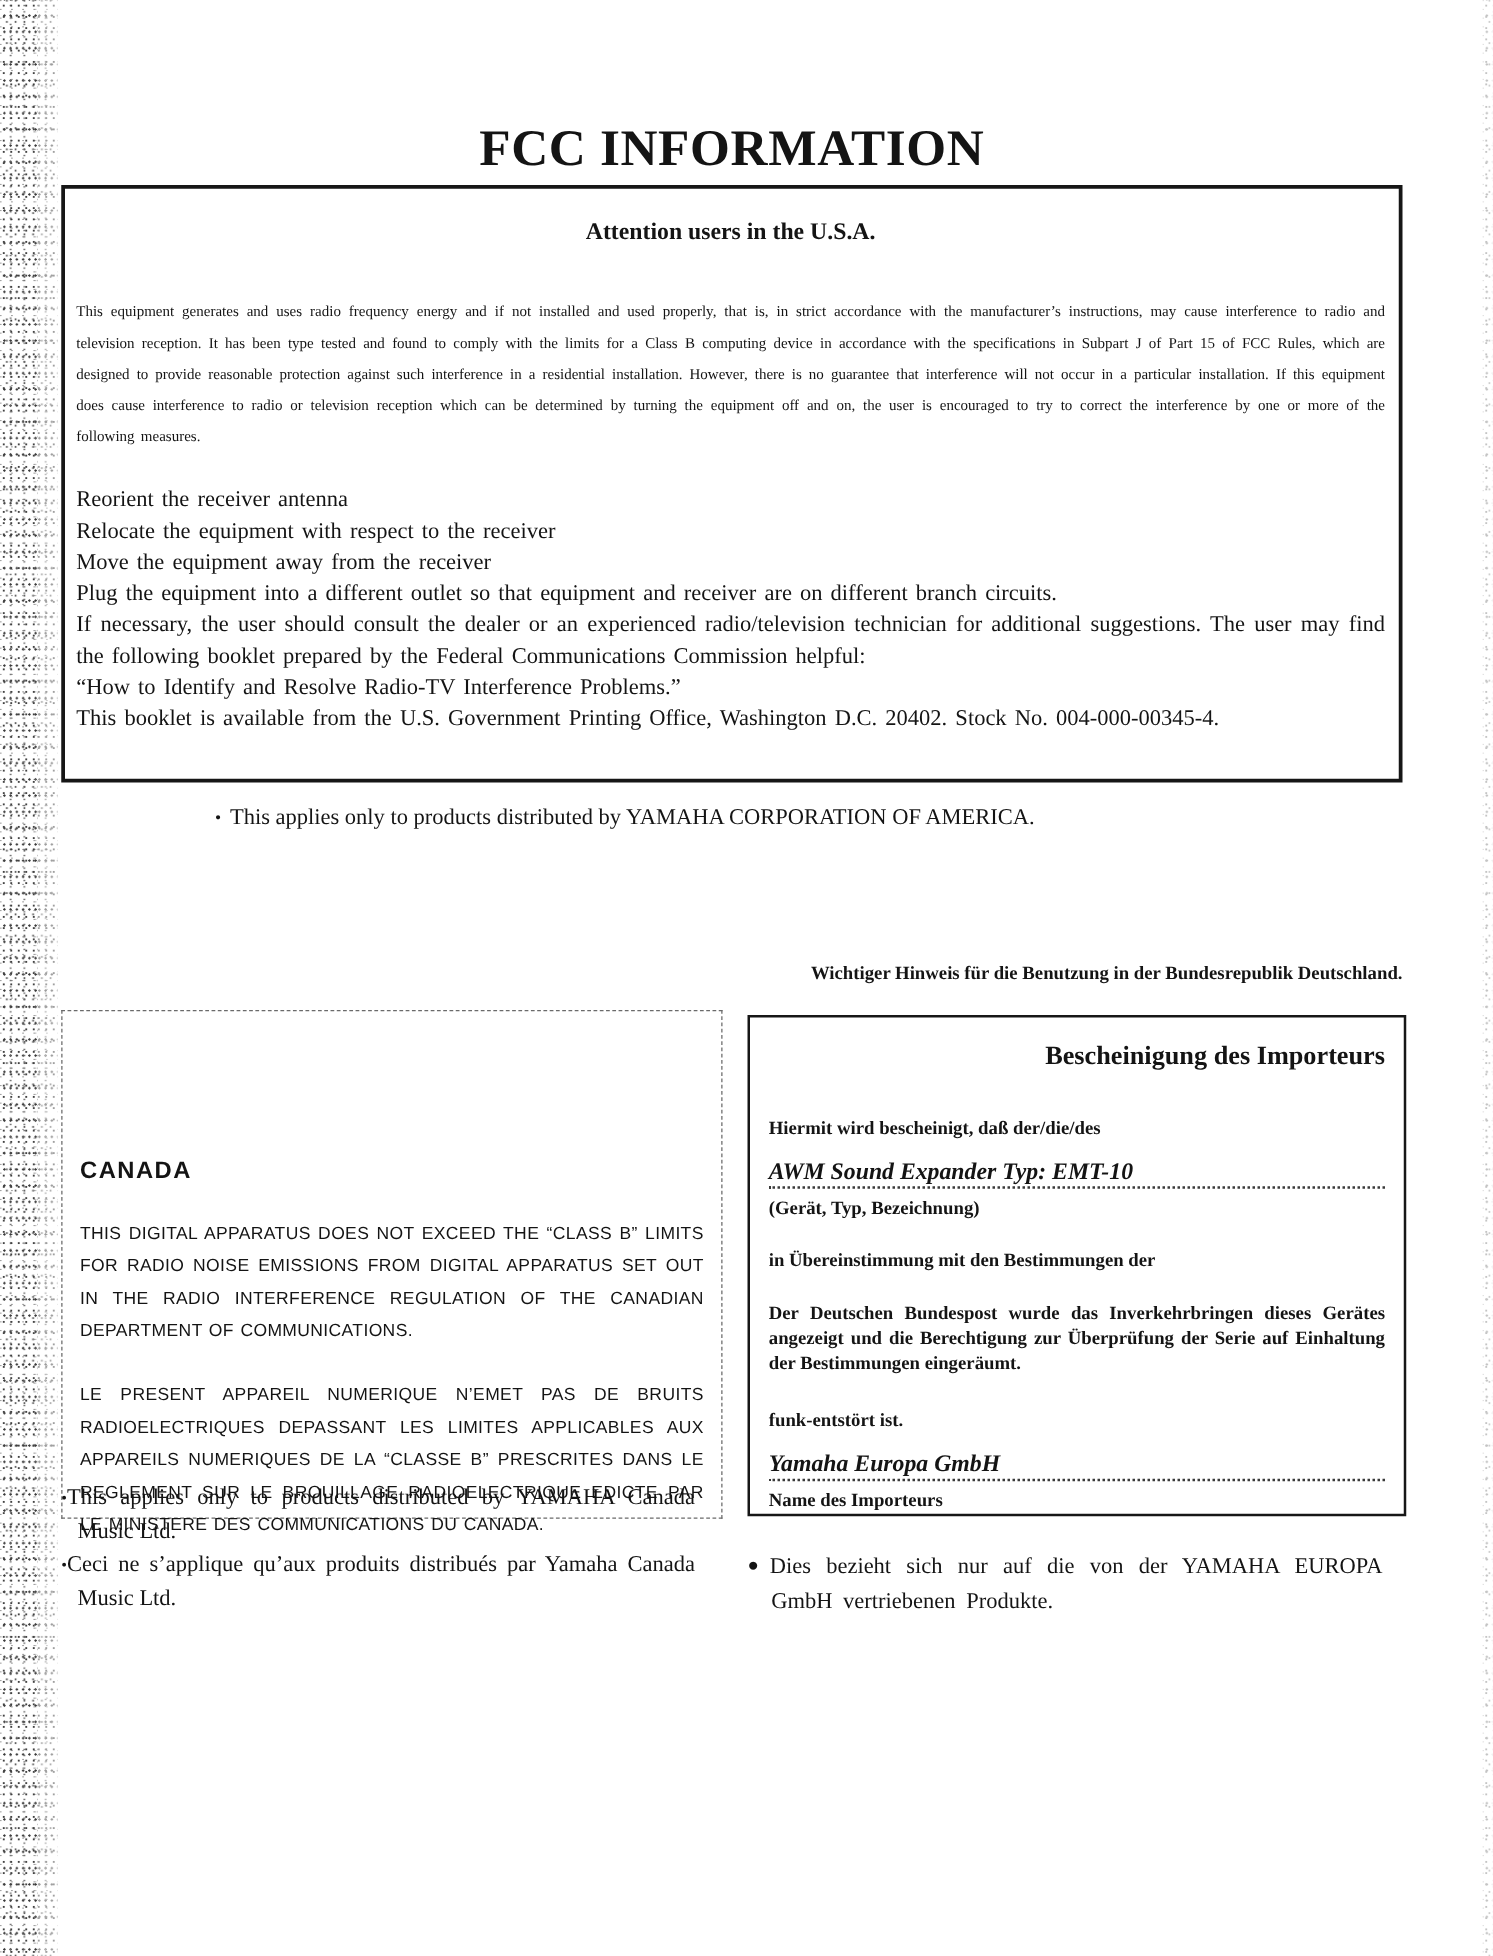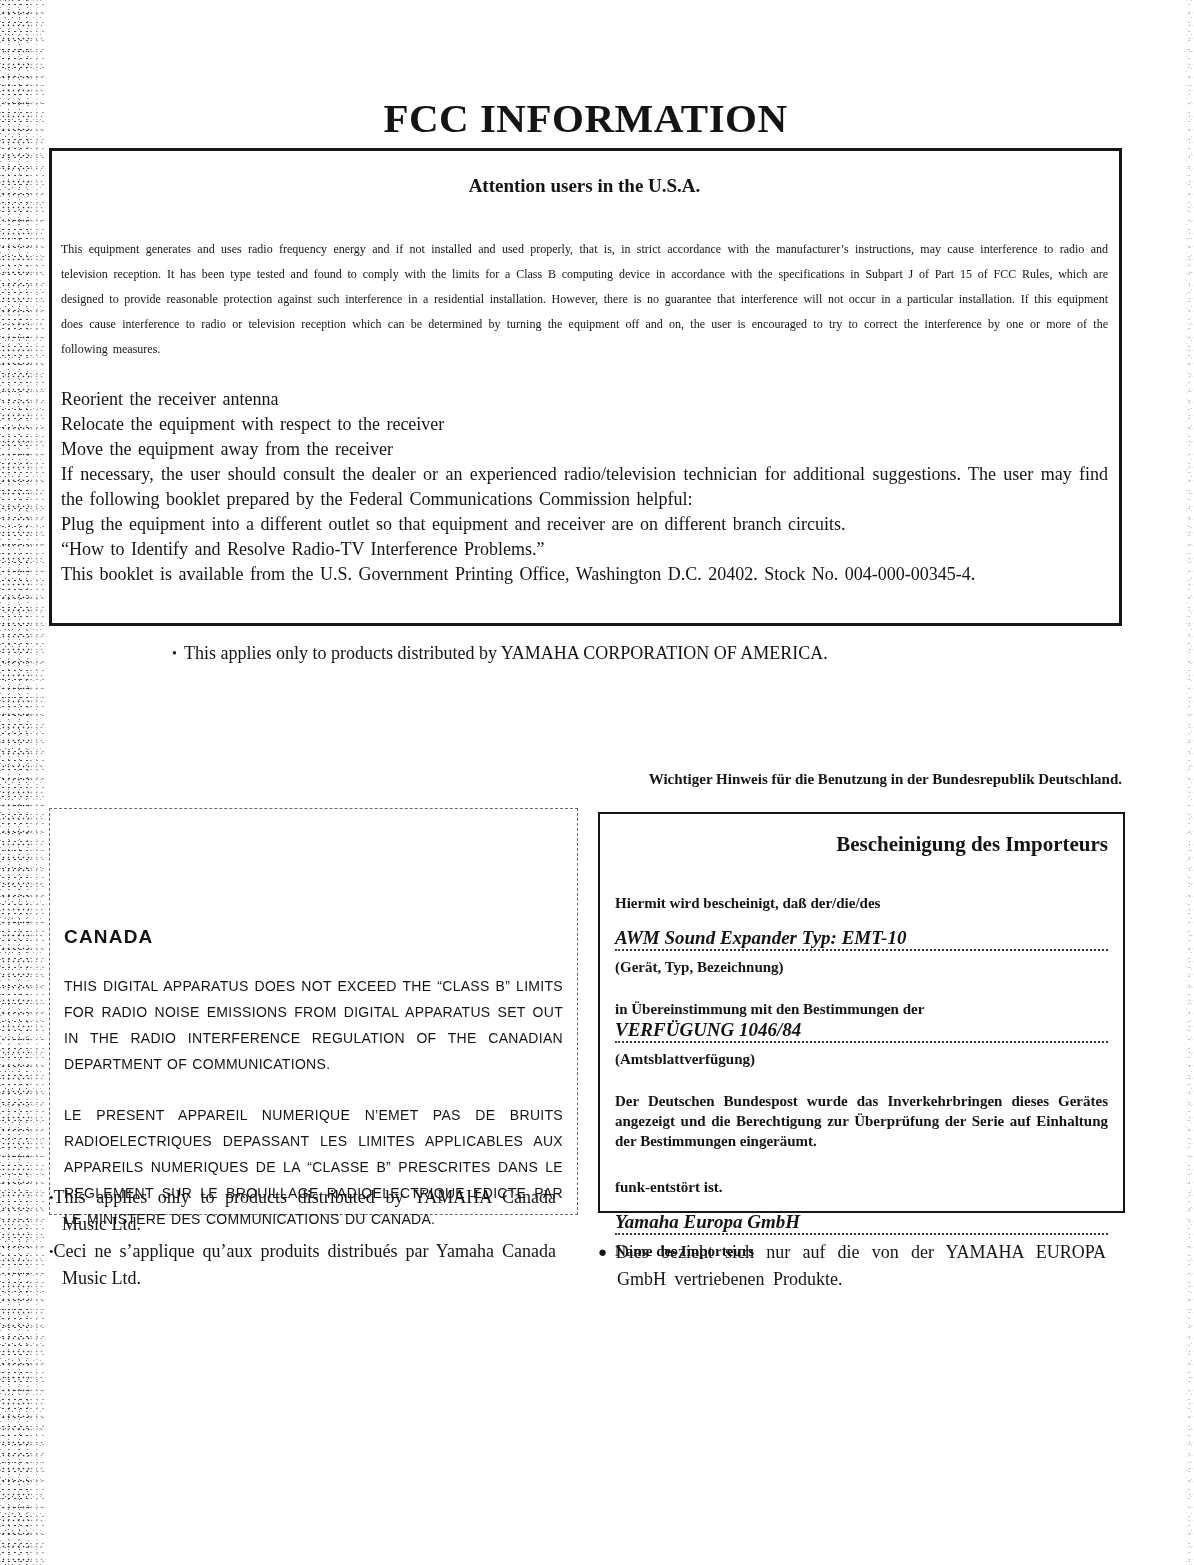--- a/index.html
+++ b/index.html
@@ -104,23 +104,23 @@
   <h2 class="attention">Attention users in the U.S.A.</h2>
   <p class="fcc-paragraph">This equipment generates and uses radio frequency energy and if not installed and used properly, that is, in strict accordance with the manufacturer’s instructions, may cause interference to radio and television reception. It has been type tested and found to comply with the limits for a Class B computing device in accordance with the specifications in Subpart J of Part 15 of FCC Rules, which are designed to provide reasonable protection against such interference in a residential installation. However, there is no guarantee that interference will not occur in a particular installation. If this equipment does cause interference to radio or television reception which can be determined by turning the equipment off and on, the user is encouraged to try to correct the interference by one or more of the following measures.</p>
   <div class="measures">
 
       <div class="measure">Reorient the receiver antenna</div>
 
       <div class="measure">Relocate the equipment with respect to the receiver</div>
 
       <div class="measure">Move the equipment away from the receiver</div>
 
+      <div class="measure">Plug the equipment into a different outlet so that equipment and receiver are on different branch circuits.</div>
+
       <div class="measure">If necessary, the user should consult the dealer or an experienced radio/television technician for additional suggestions. The user may find the following booklet prepared by the Federal Communications Commission helpful:</div>
-
-      <div class="measure">Plug the equipment into a different outlet so that equipment and receiver are on different branch circuits.</div>
 
       <div class="measure">“How to Identify and Resolve Radio-TV Interference Problems.”</div>
 
       <div class="measure">This booklet is available from the U.S. Government Printing Office, Washington D.C. 20402. Stock No. 004-000-00345-4.</div>
     </div>
 </section>
 
 <div class="us-note"><span class="bullet">•</span><span>This applies only to products distributed by YAMAHA CORPORATION OF AMERICA.</span></div>
 
 <div class="de-notice">Wichtiger Hinweis für die Benutzung in der Bundesrepublik Deutschland.</div>
@@ -135,25 +135,20 @@
   <h2 class="imp-heading">Bescheinigung des Importeurs</h2>
   <p class="imp-small">Hiermit wird bescheinigt, daß der/die/des</p>
 
   <div class="gap-s">
     <div class="entry">AWM Sound Expander Typ: EMT-10</div>
     <div class="dotted"></div>
     <p class="imp-small caption">(Gerät, Typ, Bezeichnung)</p>
   </div>
 
   <p class="imp-small gap-m">in Übereinstimmung mit den Bestimmungen der</p>
-  <div>
-    <div class="entry">VERFÜGUNG 1046/84</div>
-    <div class="dotted"></div>
-    <p class="imp-small caption">(Amtsblattverfügung)</p>
-  </div>
 
   <p class="imp-small imp-par gap-m">Der Deutschen Bundespost wurde das Inverkehrbringen dieses Gerätes angezeigt und die Berechtigung zur Überprüfung der Serie auf Einhaltung der Bestimmungen eingeräumt.</p>
 
   <p class="imp-small gap-l">funk-entstört ist.</p>
 
   <div class="gap-s">
     <div class="entry">Yamaha Europa GmbH</div>
     <div class="dotted"></div>
     <p class="imp-small caption">Name des Importeurs</p>
   </div>

